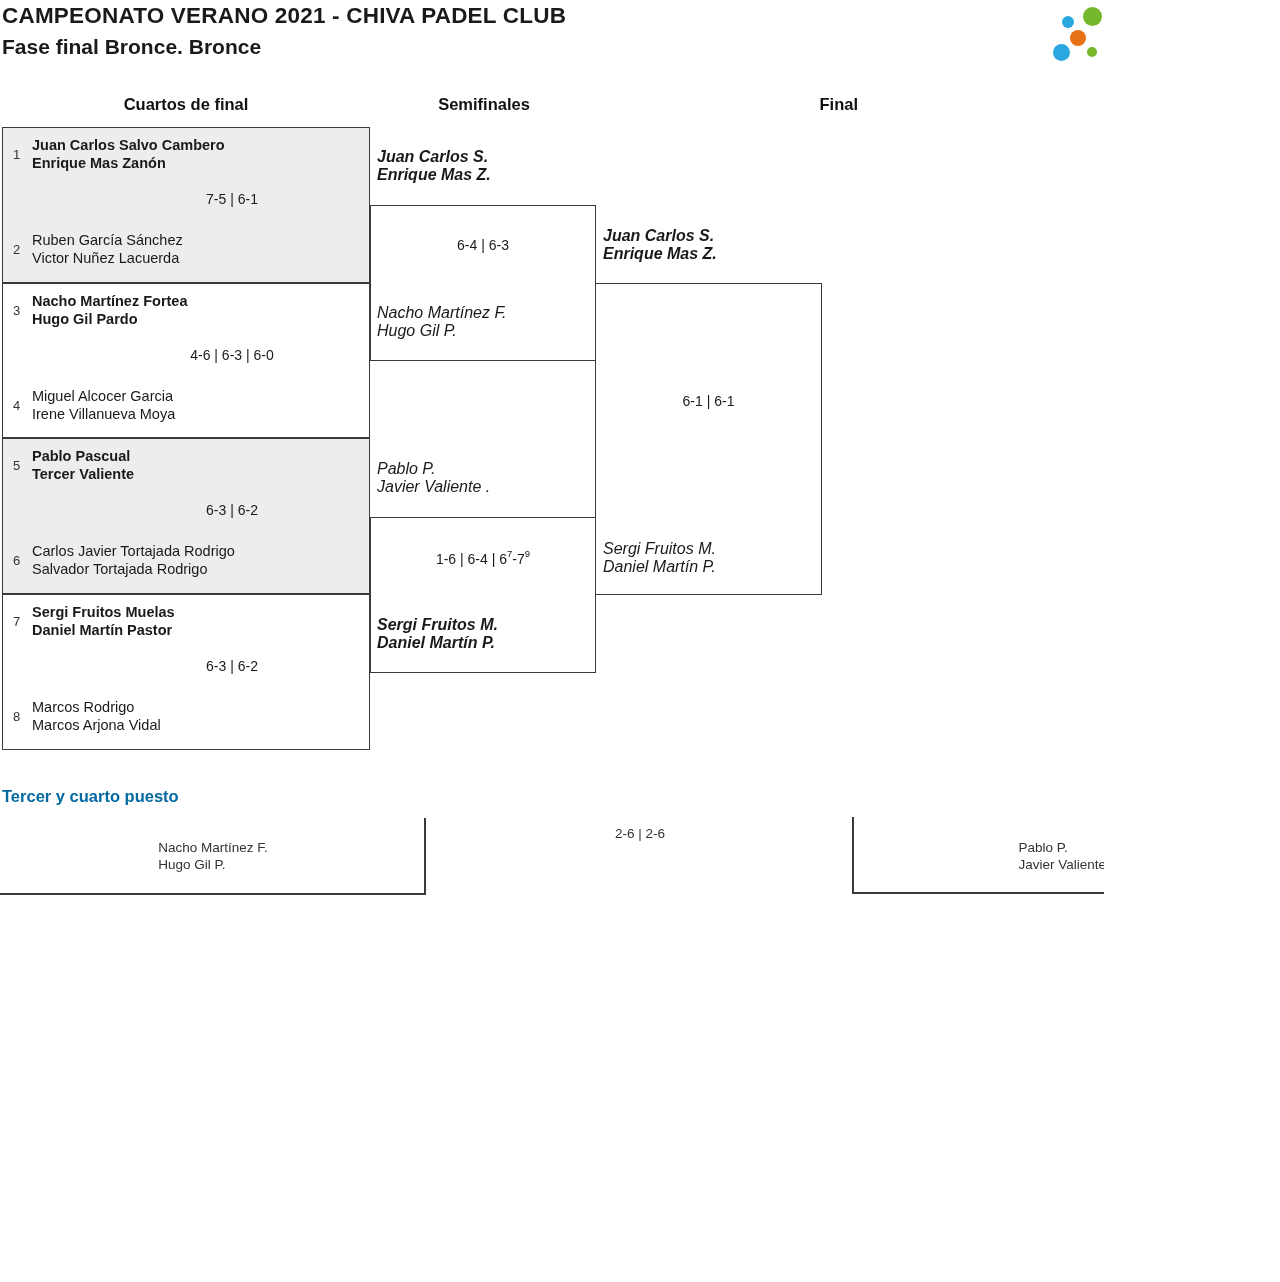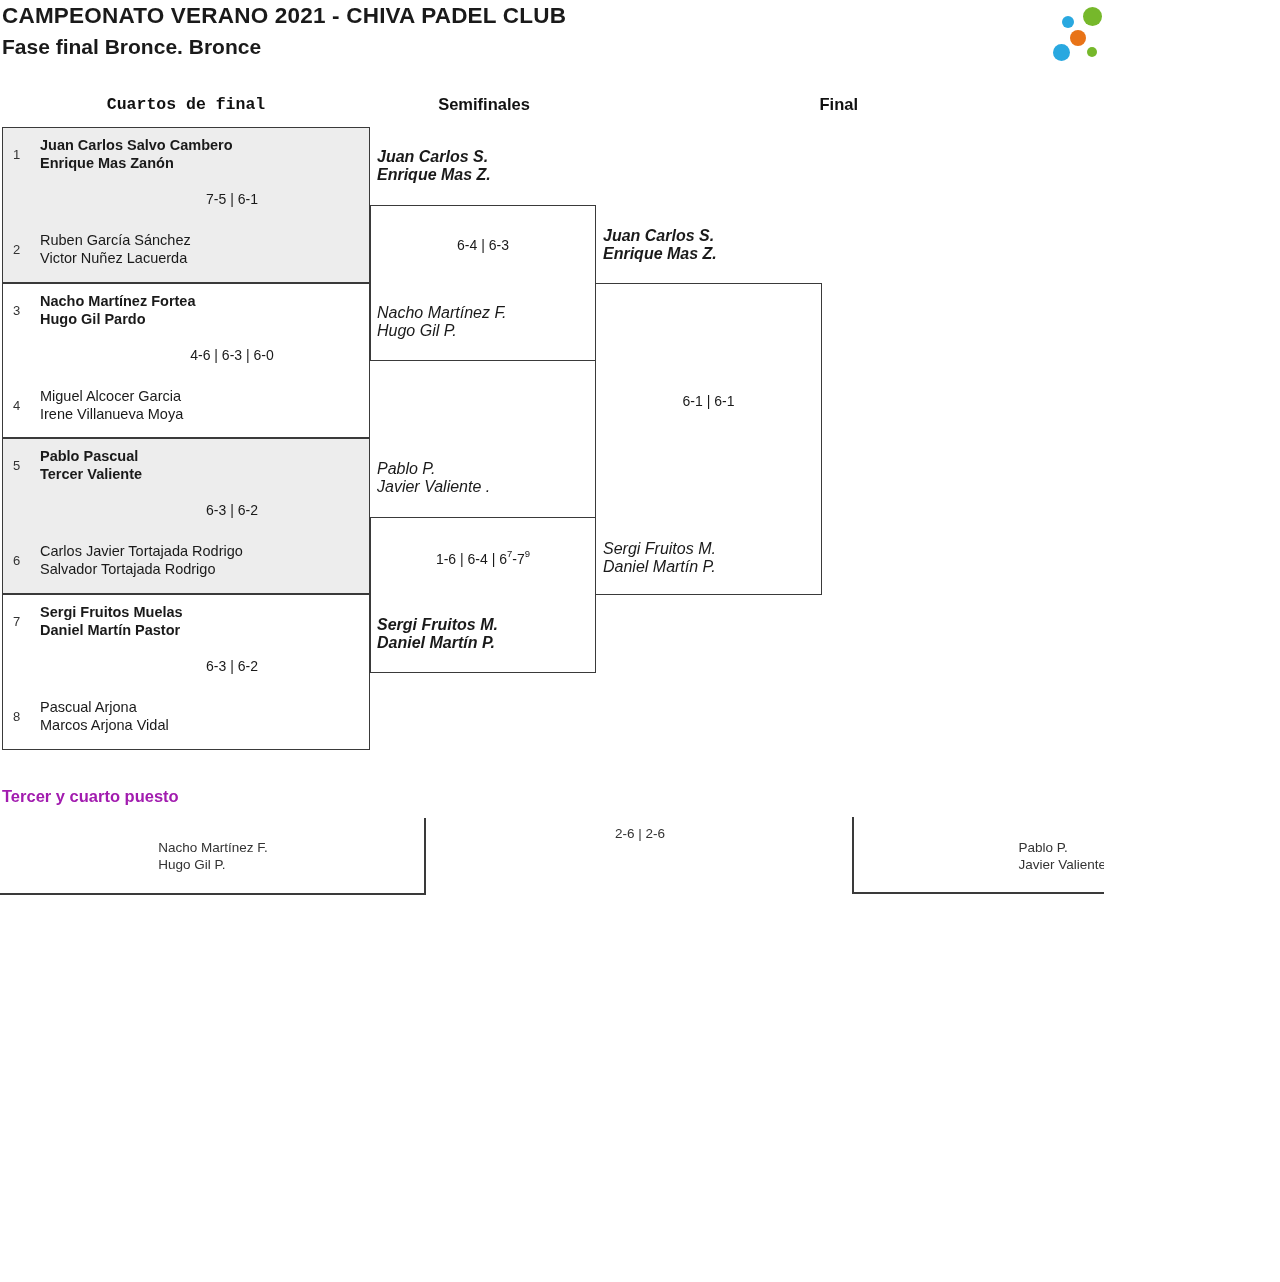--- a/index.html
+++ b/index.html
@@ -16,47 +16,47 @@
   .dot{position:absolute;border-radius:50%;}
   .d-green-big{left:38px;top:7px;width:19px;height:19px;background:var(--logo-green);}
   .d-blue-small{left:17px;top:16px;width:12px;height:12px;background:var(--logo-blue);}
   .d-orange{left:25px;top:30px;width:16px;height:16px;background:var(--logo-orange);}
   .d-blue-big{left:8px;top:44px;width:17px;height:17px;background:var(--logo-blue);}
   .d-green-small{left:42px;top:47px;width:10px;height:10px;background:var(--logo-green);}
   .wordmark{position:absolute;left:64px;top:5px;font-size:49px;line-height:56px;font-weight:800;
     letter-spacing:-2px;color:var(--logo-green);}
 
   .col-header{top:95px;width:300px;text-align:center;font-size:16.5px;font-weight:600;color:#111;}
-  .ch-qf{left:36px;font-family:Liberation Mono, monospace;} .ch-sf{left:334px;} .ch-f{left:558px;text-align:right;}
+  .ch-qf{left:36px;} .ch-sf{left:334px;} .ch-f{left:558px;text-align:right;}
 
   
   .qf{left:2px;width:368px;border:1px solid #3a3a3a;box-sizing:border-box;}
   .qf.gray{background:#ededed;}
   .qf.white{background:#ffffff;}
   .team{position:absolute;left:6px;display:flex;align-items:center;}
   .seed{width:15px;text-align:center;font-size:13px;color:#333;flex:0 0 15px;}
-  .names{margin-left:16px;font-size:14.5px;line-height:17.5px;color:#1a1a1a;}
+  .names{margin-left:8px;font-size:14.5px;line-height:17.5px;color:#1a1a1a;}
   .bold .names, .names.bold{font-weight:700;}
   .score{text-align:center;font-size:14px;color:#1a1a1a;}
   .qf .score{left:0;width:100%;padding-left:46px;}
   .t-top{top:9px;} .t-bot{top:104px;} .qf .score{top:63px;}
 
   
   .box{border:1px solid #3a3a3a;box-sizing:border-box;background:transparent;}
   .sf1-box{left:370px;top:205px;width:226px;height:156px;}
   .sf2-box{left:370px;top:517px;width:226px;height:156px;}
   .final-box{left:595px;top:283px;width:227px;height:312px;}
   .entry{font-size:16px;line-height:17.5px;color:#1a1a1a;font-style:italic;}
   .entry.bold{font-weight:700;}
   .sf-score{left:370px;width:226px;}
   .f-score{left:595px;width:227px;}
   sup.tb{font-size:9.5px;position:relative;top:-1px;}
 
   
-  .tp-heading{left:2px;top:787px;font-size:16.5px;font-weight:700;color:#a21caf;}
+  .tp-heading{left:2px;top:787px;font-size:16.5px;font-weight:700;color:#0369a1;}
   .tp-left-line{left:0;top:818px;width:426px;height:77px;
     border-right:2px solid #3a3a3a;border-bottom:2px solid #3a3a3a;box-sizing:border-box;}
   .tp-right-line{left:852px;top:817px;width:428px;height:77px;
     border-left:2px solid #3a3a3a;border-bottom:2px solid #3a3a3a;box-sizing:border-box;}
   .tp-names{top:839px;display:flex;justify-content:center;}
   .tp-names .inner{font-size:13.5px;line-height:17px;color:#333;text-align:left;}
   .tp-left-names{left:0;width:426px;}
   .tp-right-names{left:852px;width:428px;}
   .tp-score{left:427px;top:826px;width:426px;text-align:center;font-size:13.5px;color:#333;}
 </style>
@@ -124,21 +124,21 @@
 
   <div class="abs qf white" style="top:594px;height:156px;">
     <div class="team t-top bold">
       <span class="seed">7</span>
       <span class="names"><span>Sergi Fruitos Muelas</span><br>
       <span>Daniel Martín Pastor</span></span>
     </div>
     <div class="abs score">6-3 | 6-2</div>
     <div class="team t-bot">
       <span class="seed">8</span>
-      <span class="names"><span>Pascual Arjona</span><br>
+      <span class="names"><span>Marcos Rodrigo</span><br>
       <span>Marcos Arjona Vidal</span></span>
     </div>
   </div>
 
   <div class="abs box sf1-box"></div>
   <div class="abs box sf2-box"></div>
   <div class="abs box final-box"></div>
 
   <div class="abs entry bold" style="left:377px;top:148px;">
     <span>Juan Carlos S.</span><br>

